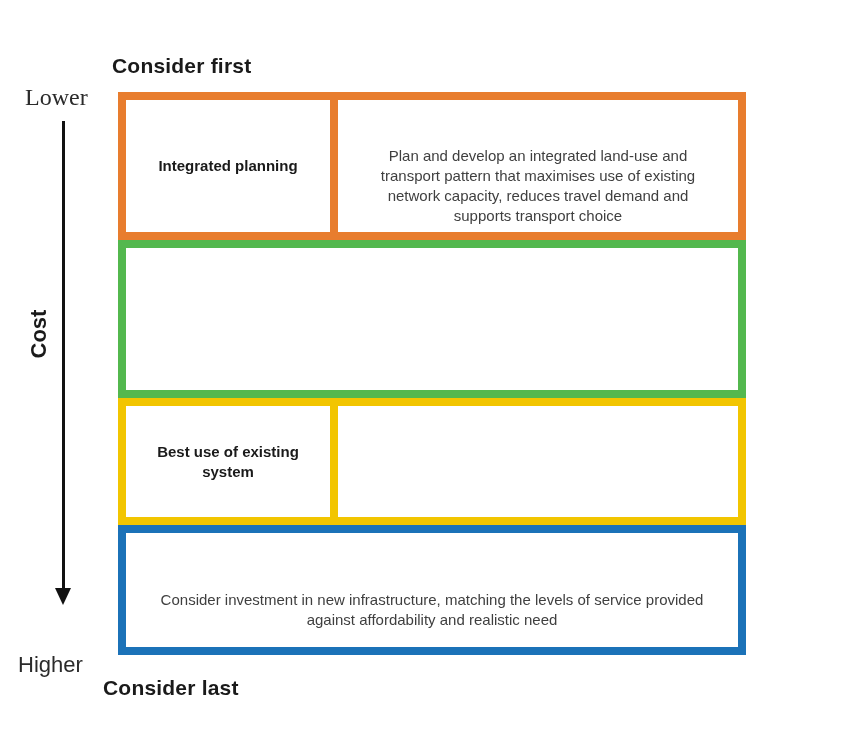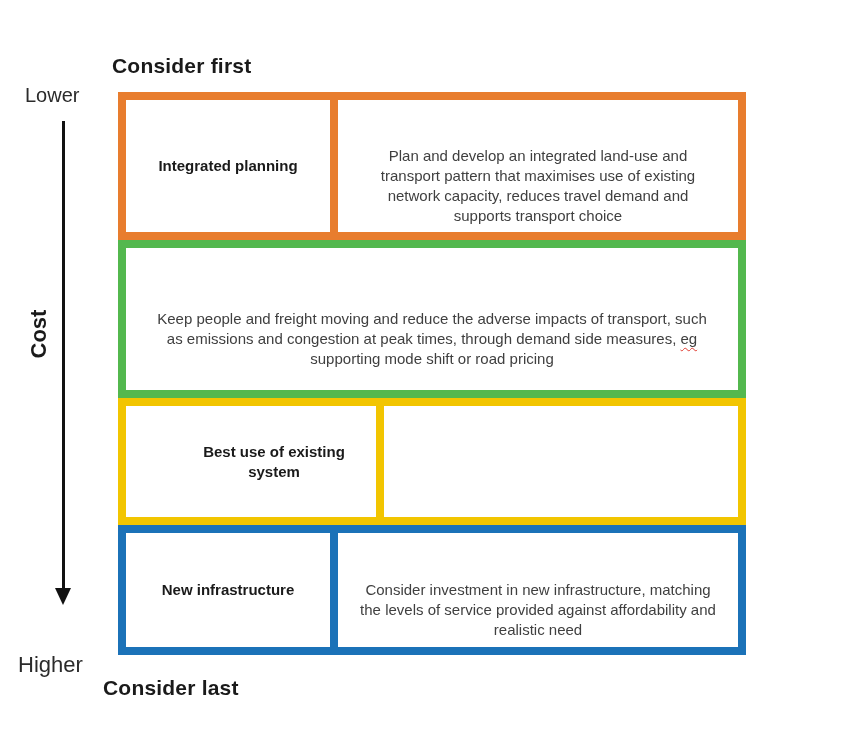--- a/index.html
+++ b/index.html
@@ -30,22 +30,23 @@
     font-size: 21px;
     font-weight: bold;
     color: #1a1a1a;
     letter-spacing: 0.2px;
     margin-top: 10px;
   }
   .axis-label-lower {
     position: absolute;
     left: 25px;
     top: 84px;
-    font-size: 20px;
+    font-size: 24px;
     color: #2b2b2b;
+    font-family: Liberation Serif, serif;
   }
   .axis-label-higher {
     position: absolute;
     left: 18px;
     top: 612px;
     font-size: 22px;
     color: #2b2b2b;
     margin-top: 40px;
   }
   .axis-line {
@@ -86,21 +87,21 @@
     top: 92px;
     width: 628px;
   }
   .row {
     display: flex;
     border: 8px solid #999;
     background: #ffffff;
   }
   .row-0 { height: 148px; }
   .row-1 { height: 158px; }
-  .row-2 { height: 127px; padding-left: 46px; }
+  .row-2 { height: 127px; }
   .row-3 { height: 130px; }
   .cell-label {
     flex: 0 0 212px;
     border-right: 8px solid #000000;
     display: flex;
     align-items: center;
     justify-content: center;
     text-align: center;
     font-size: 15px;
     font-weight: bold;
@@ -144,31 +145,27 @@
   <div class="rows">
 
     <div class="row row-0" style="border-color: rgb(232, 125, 46);">
       <div class="cell-label" style="border-right-color: rgb(232, 125, 46);">Integrated planning</div>
       <div class="cell-desc">
         <span>Plan and develop an integrated land-use and transport pattern that maximises use of existing network capacity, reduces travel demand and supports transport choice</span>
       </div>
     </div>
 
     <div class="row row-1" style="border-color: rgb(83, 184, 78);">
-      <div class="cell-desc">
-        <span><span>Keep people and freight moving and reduce the adverse impacts of transport, such as emissions and congestion at peak times, through demand side measures, </span><span class="misspelling">eg</span><span> supporting mode shift or road pricing</span></span>
-      </div>
     </div>
 
     <div class="row row-2" style="border-color: rgb(242, 197, 0);">
       <div class="cell-label" style="border-right-color: rgb(242, 197, 0);">Best use of existing system</div>
     </div>
 
     <div class="row row-3" style="border-color: rgb(27, 114, 184);">
-      <div class="cell-label" style="border-right-color: rgb(27, 114, 184);">New infrastructure</div>
       <div class="cell-desc">
         <span>Consider investment in new infrastructure, matching the levels of service provided against affordability and realistic need</span>
       </div>
     </div>
 
   </div>
 
   <div class="title-bottom">Consider last</div>
 
 </div>

